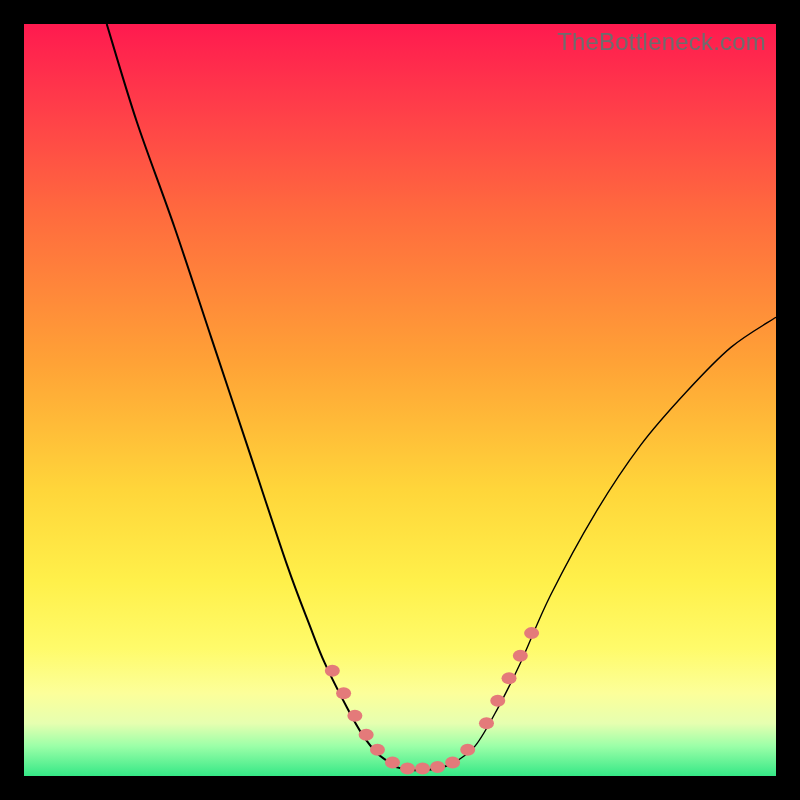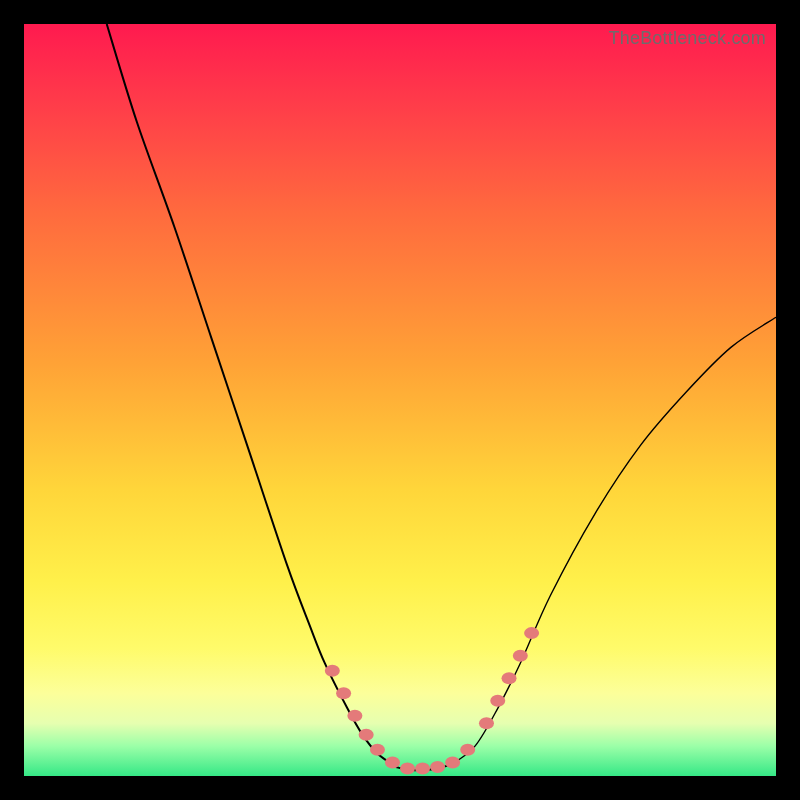--- a/index.html
+++ b/index.html
@@ -30,21 +30,21 @@
       #e6ffb0 93%,
       #9cffa8 96%,
       #35e886 100%
     );
   }
   .watermark {
     position: absolute;
     top: 4px;
     right: 10px;
     color: #6d6d6d;
-    font-size: 18px;
+    font-size: 24px;
     letter-spacing: 0.2px;
     z-index: 5;
     font-weight: 500;
   }
   svg.plot {
     position: absolute;
     left: 0;
     top: 0;
     width: 752px;
     height: 752px;

